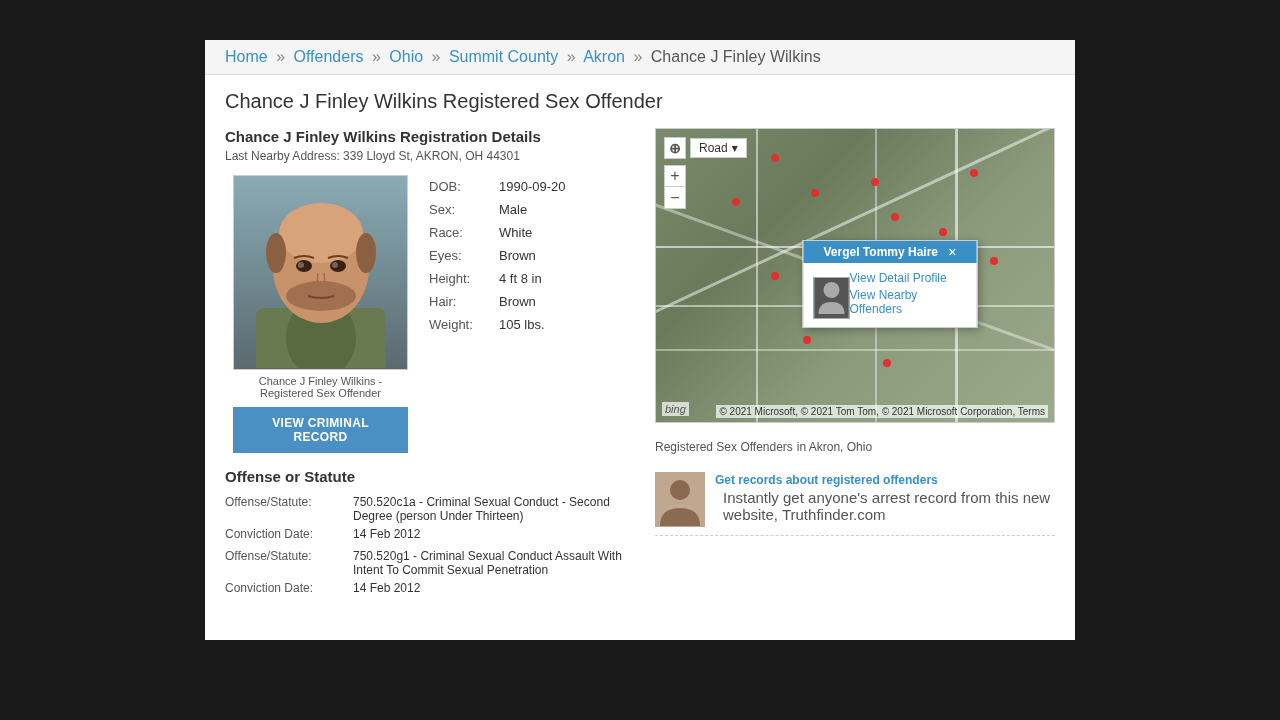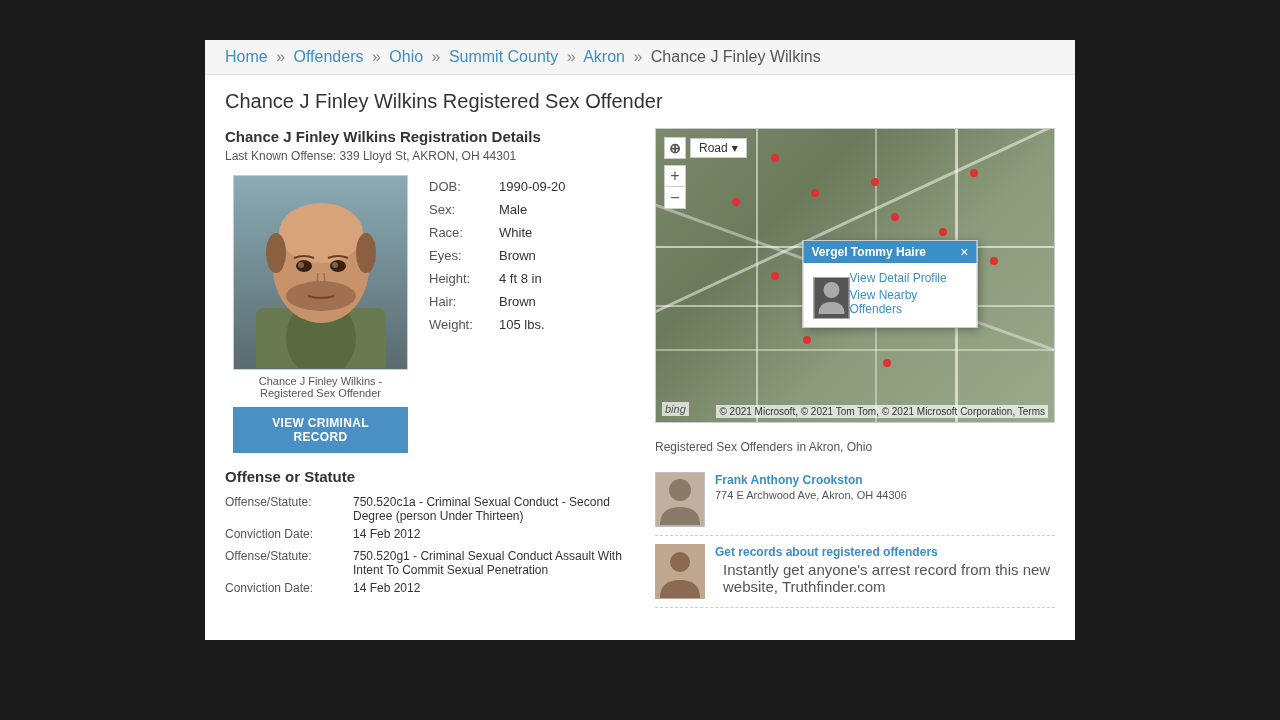--- a/index.html
+++ b/index.html
@@ -211,21 +211,21 @@
       box-shadow: 2px 2px 8px rgba(0,0,0,0.3);
       padding: 8px 10px;
       width: 175px;
       z-index: 20;
     }
     .map-popup-header {
       background: #3a8fc7;
       color: #fff;
       font-size: 12px;
       font-weight: bold;
-      padding: 4px 8px;
+      padding: 4px 20px;
       margin: -8px -10px 8px -10px;
       display: flex;
       align-items: center;
       justify-content: space-between;
     }
     .map-popup-close {
       cursor: pointer;
       font-size: 14px;
       color: #fff;
       background: none;
@@ -352,21 +352,21 @@
 
   <div class="main-content">
     <h1 class="page-title">Chance J Finley Wilkins Registered Sex Offender</h1>
 
     <div class="content-grid">
 
       <div class="left-panel">
         <div class="registration-section">
           <h2>Chance J Finley Wilkins Registration Details</h2>
           <div class="address-line">
-            <span>Last Known Offense:</span>
+            <span>Last Nearby Address:</span>
             <span>339 Lloyd St, AKRON, OH 44301</span>
           </div>
 
           <div class="profile-area">
             <div class="photo-container">
 
               <div style="width:175px;height:195px;background:linear-gradient(180deg,#8aabb5 0%,#5a6a70 100%);border:1px solid #ccc;display:flex;align-items:center;justify-content:center;overflow:hidden;">
 
                 <svg width="170" height="190" viewBox="0 0 170 190">
 
@@ -525,33 +525,20 @@
           <div class="bing-logo">bing</div>
           <div class="map-footer">© 2021 Microsoft, © 2021 Tom Tom, © 2021 Microsoft Corporation, Terms</div>
         </div>
 
         <div class="offenders-sidebar">
           <h3>
             <span>Registered Sex Offenders</span>
             <span>in Akron, Ohio</span>
           </h3>
 
-          <div class="offender-item">
-            <div class="offender-photo">
-              <svg width="48" height="53" viewBox="0 0 48 53">
-                <rect width="48" height="53" fill="#c0b0a0"></rect>
-                <circle cx="24" cy="17" r="11" fill="#8a7a6a"></circle>
-                <path d="M4 52 Q4 34 24 34 Q44 34 44 52" fill="#8a7a6a"></path>
-              </svg>
-            </div>
-            <div class="offender-info">
-              <a href="#">Frank Anthony Crookston</a>
-              <div class="addr">774 E Archwood Ave, Akron, OH 44306</div>
-            </div>
-          </div>
 
           <div class="ad-item">
             <div style="width:50px;height:55px;background:#b0a090;flex-shrink:0;overflow:hidden;">
               <svg width="50" height="55" viewBox="0 0 50 55">
                 <rect width="50" height="55" fill="#c0a890"></rect>
                 <circle cx="25" cy="18" r="10" fill="#8a6a50"></circle>
                 <path d="M5 54 Q5 36 25 36 Q45 36 45 54" fill="#8a6a50"></path>
               </svg>
             </div>
             <div>

